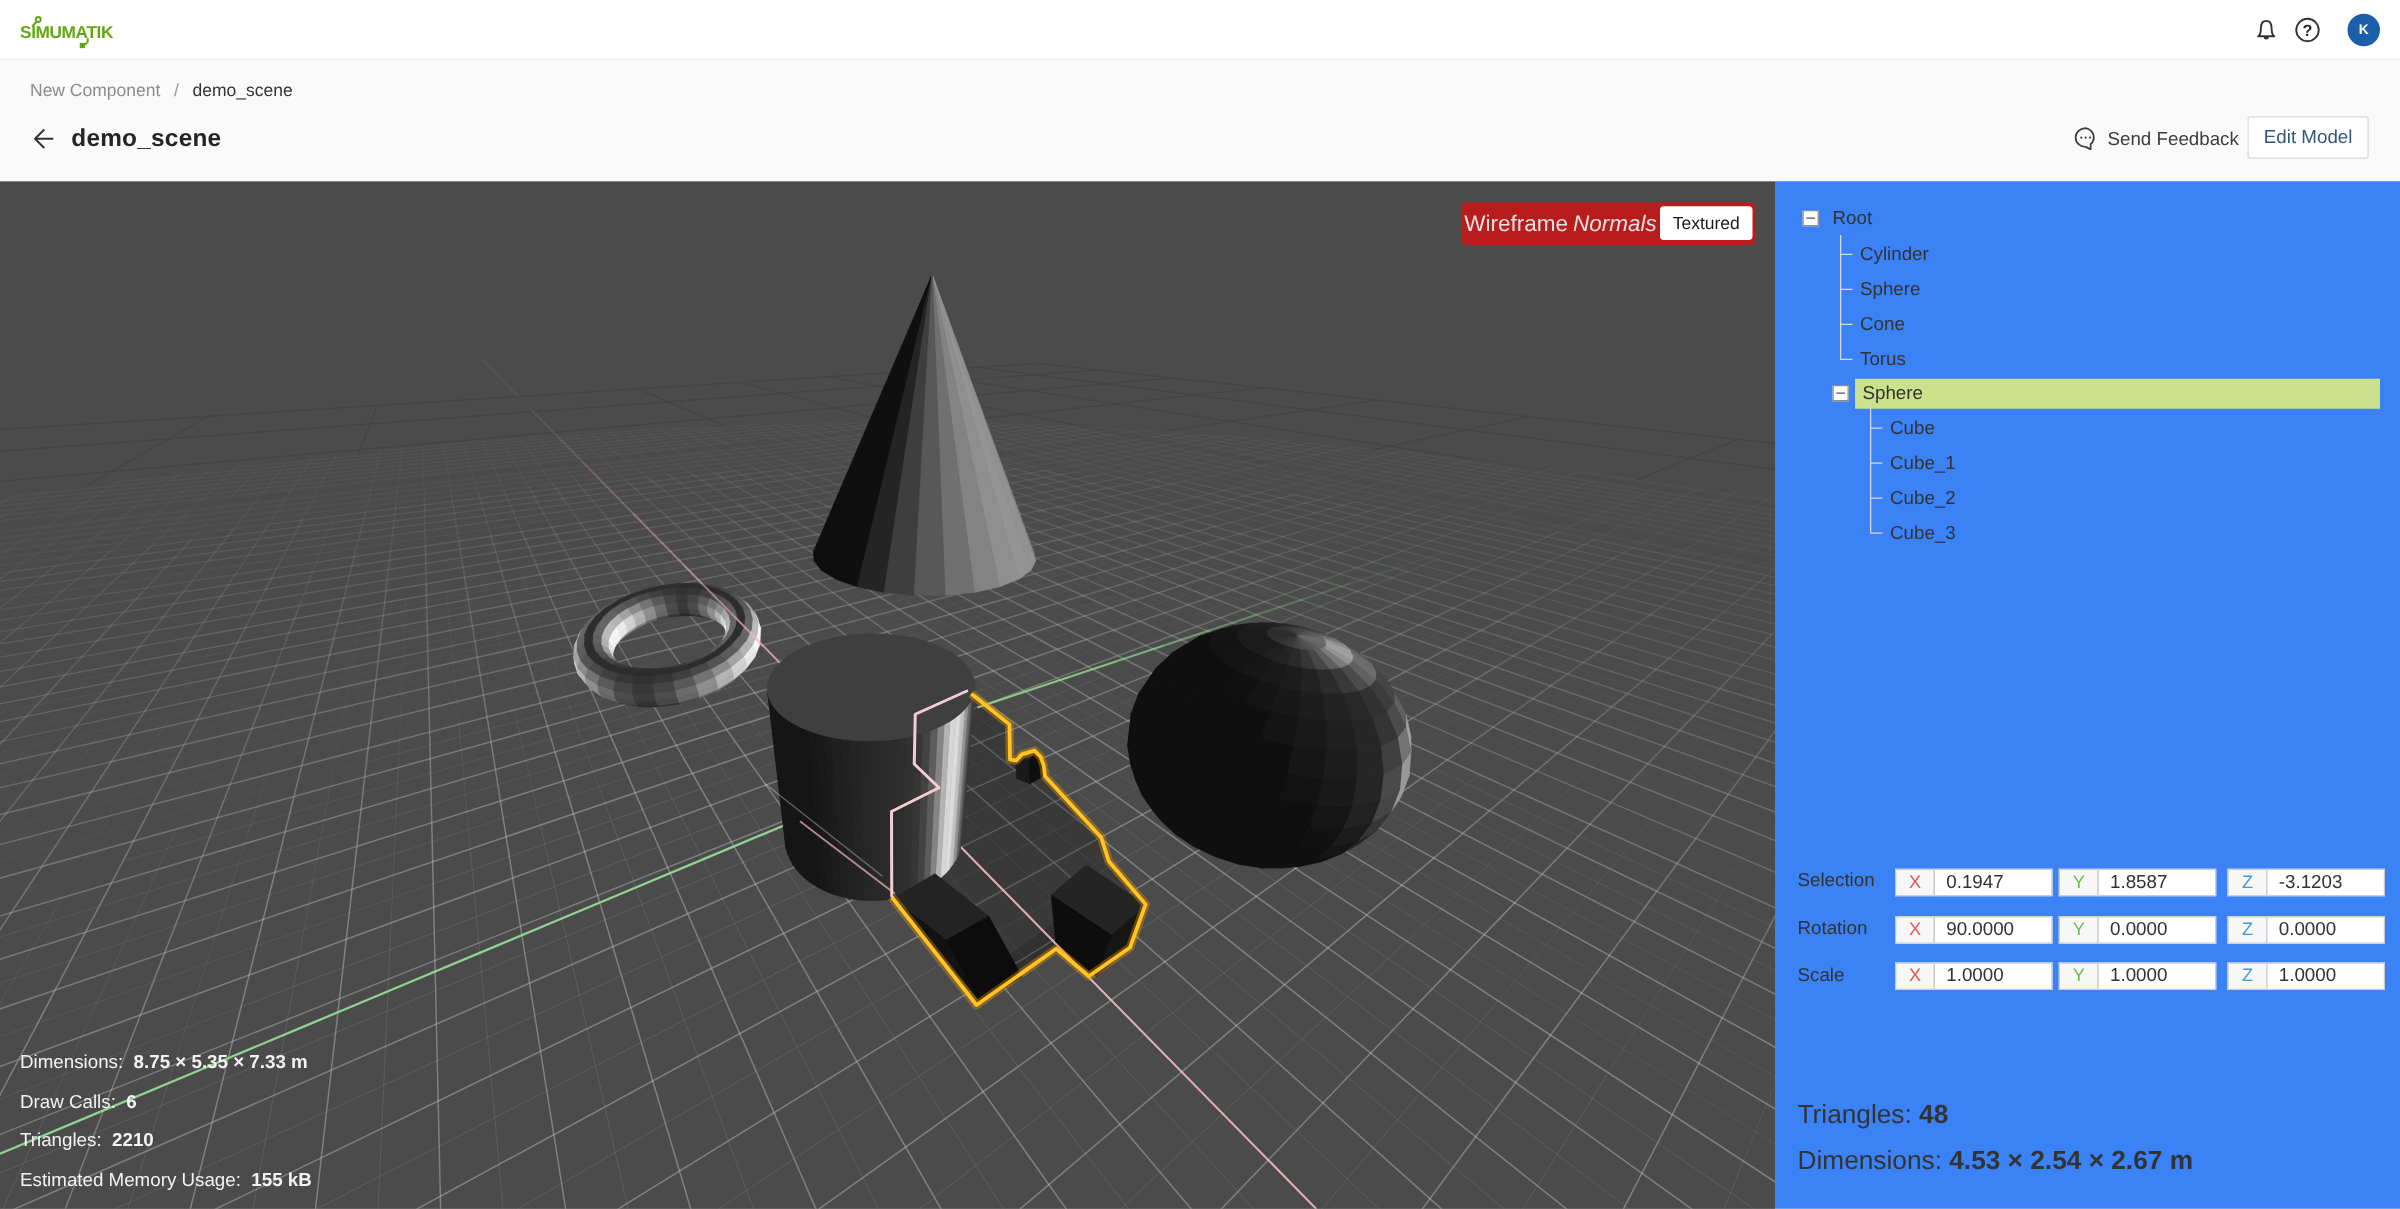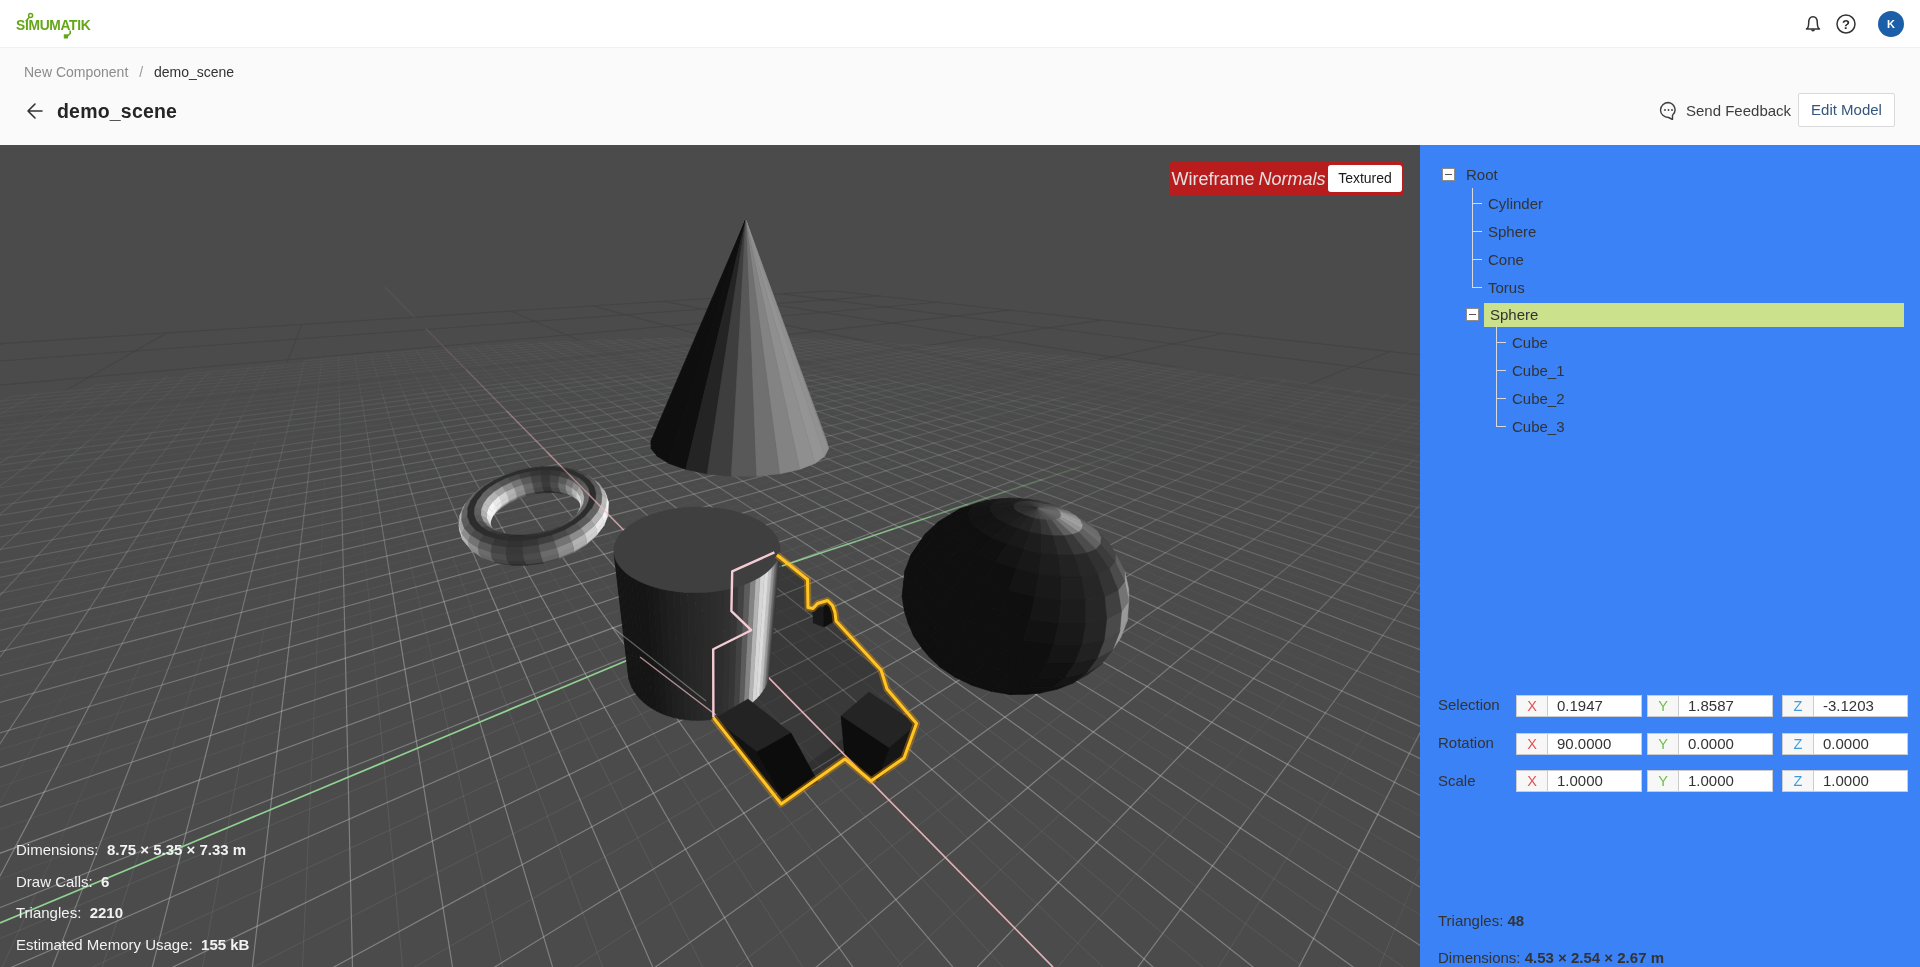--- a/index.html
+++ b/index.html
@@ -25,21 +25,21 @@
 .tbox { position:absolute; width:13px; height:13px; border:1px solid #8c8c8c; background:#fff; }
 .tbox:after { content:""; position:absolute; left:2px; right:2px; top:5px; height:1px; background:#555; }
 .hl { position:absolute; left:64px; top:157.5px; width:420px; height:24px; background:#cbe18b; }
 .sechead { position:absolute; left:0; width:500px; height:47px; background:#fafafa; border-top:1px solid #e8e8e8; border-bottom:1px solid #e8e8e8; font-size:15px; color:#333; line-height:45px; padding-left:18px; }
 .chev { position:absolute; right:18px; top:17px; width:12px; height:12px; }
 .flabel { position:absolute; font-size:15px; color:#333; }
 .fgrp { position:absolute; height:22px; }
 .fbadge { position:absolute; left:0; top:0; width:31px; height:22px; border:1px solid #ccc; border-right:none; background:#f7f7f7; text-align:center; line-height:20px; font-size:14.5px; }
 .finput { position:absolute; left:31px; top:0; width:95px; height:22px; border:1px solid #ccc; background:#fff; font-size:15px; color:#333; line-height:20px; padding-left:9px; }
 .bx { color:#e25454; } .by { color:#6dbf4b; } .bz { color:#3f9bdc; }
-.selinfo { position:absolute; left:18px; font-size:15px; color:#333;margin-top:32px; }
+.selinfo { position:absolute; left:18px; font-size:21px; color:#333; }
 .selinfo b { font-weight:700; }
 #vstats { position:absolute; left:16px; top:841px; color:#f2f2f2; font-size:15px; }
 #vstats div { margin-bottom:14.7px; }
 #vstats b { font-weight:700; }
 #toggles { position:absolute; left:1169px; top:162px; width:235px; height:34px; background:#b91c1c; border-radius:4px; color:#e3e3e3; font-size:18px; }
 #toggles .opt { position:absolute; top:0; height:34px; line-height:34px; text-align:center; }
 #tsel { position:absolute; left:1328px; top:165px; width:74px; height:27px; background:#fff; border-radius:3px; color:#1a1a1a; font-size:14px; text-align:center; line-height:27px; }
 </style>
 </head>
 <body>

